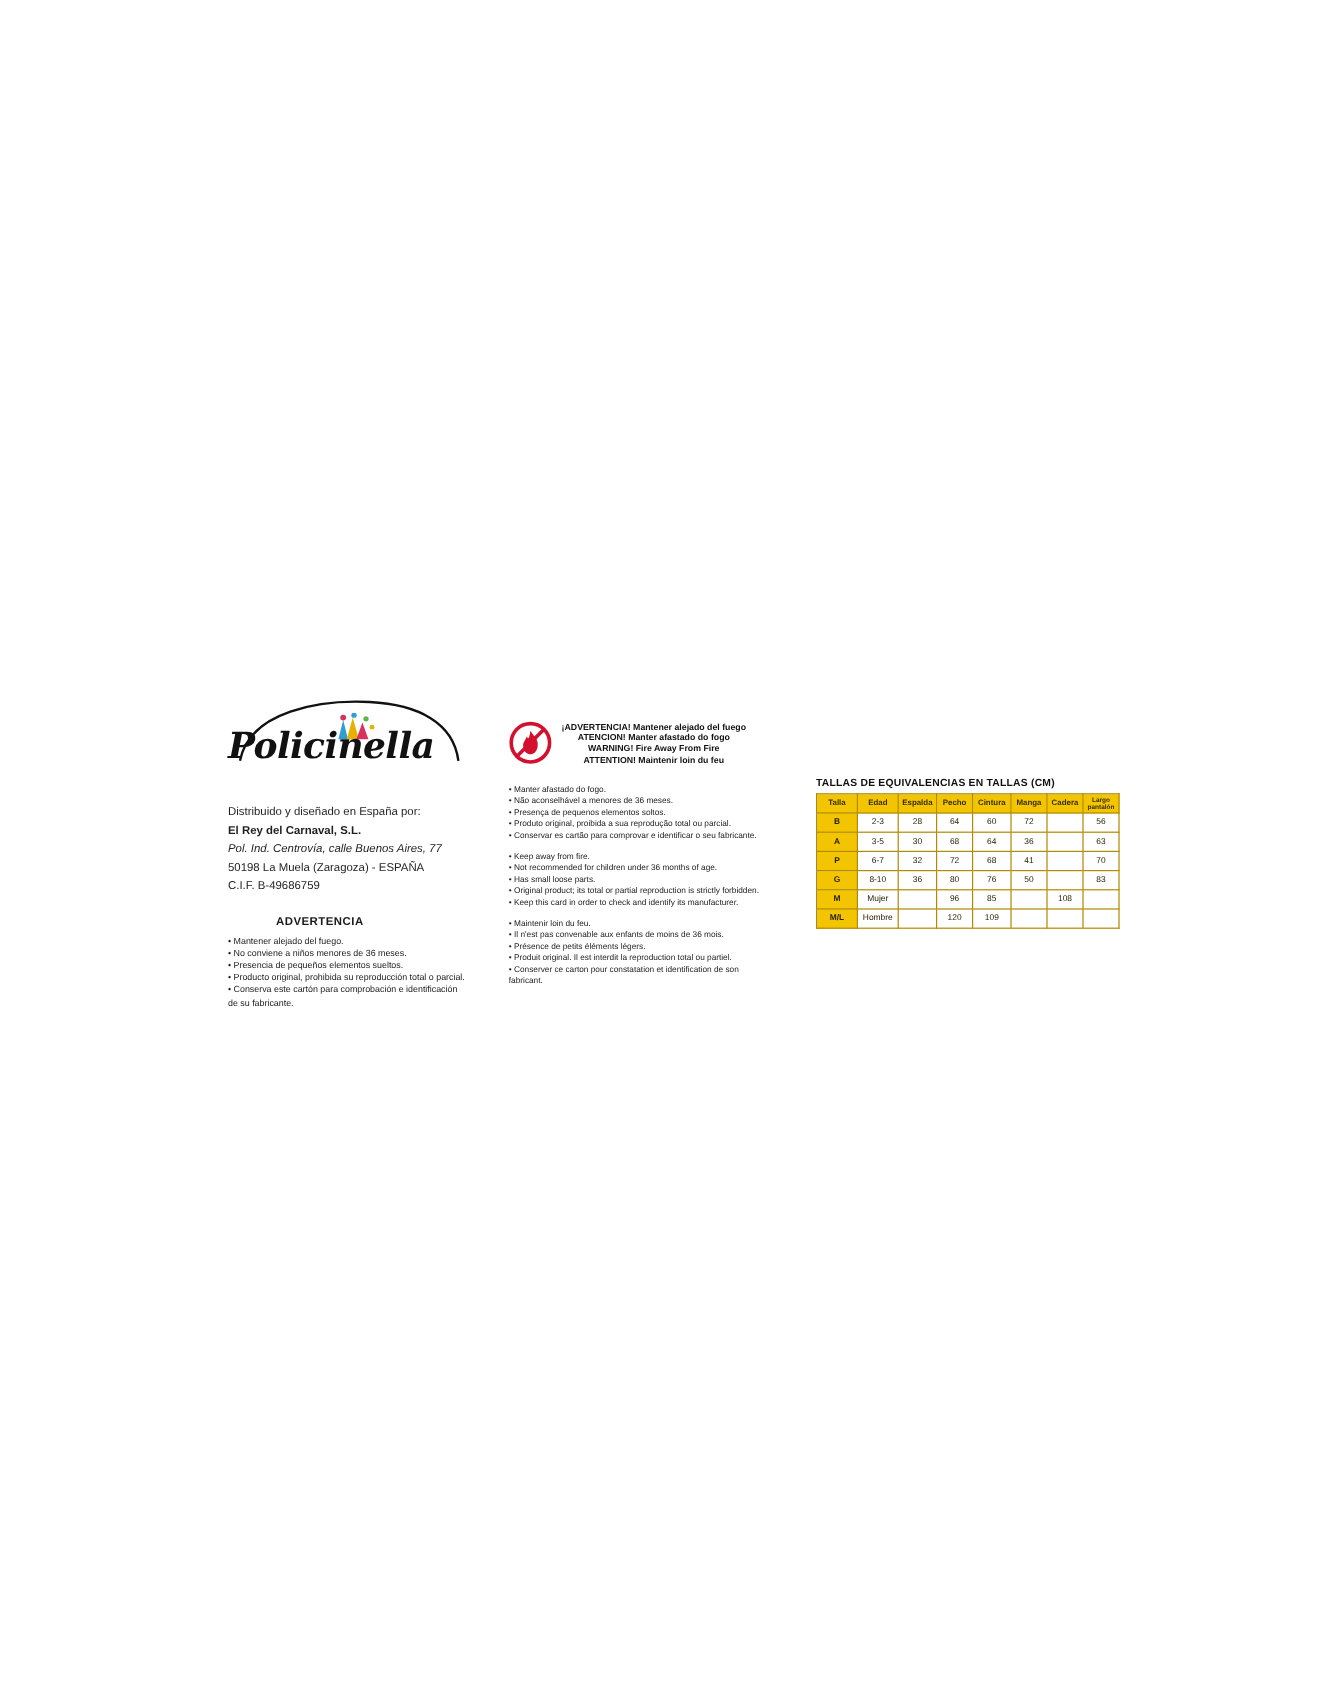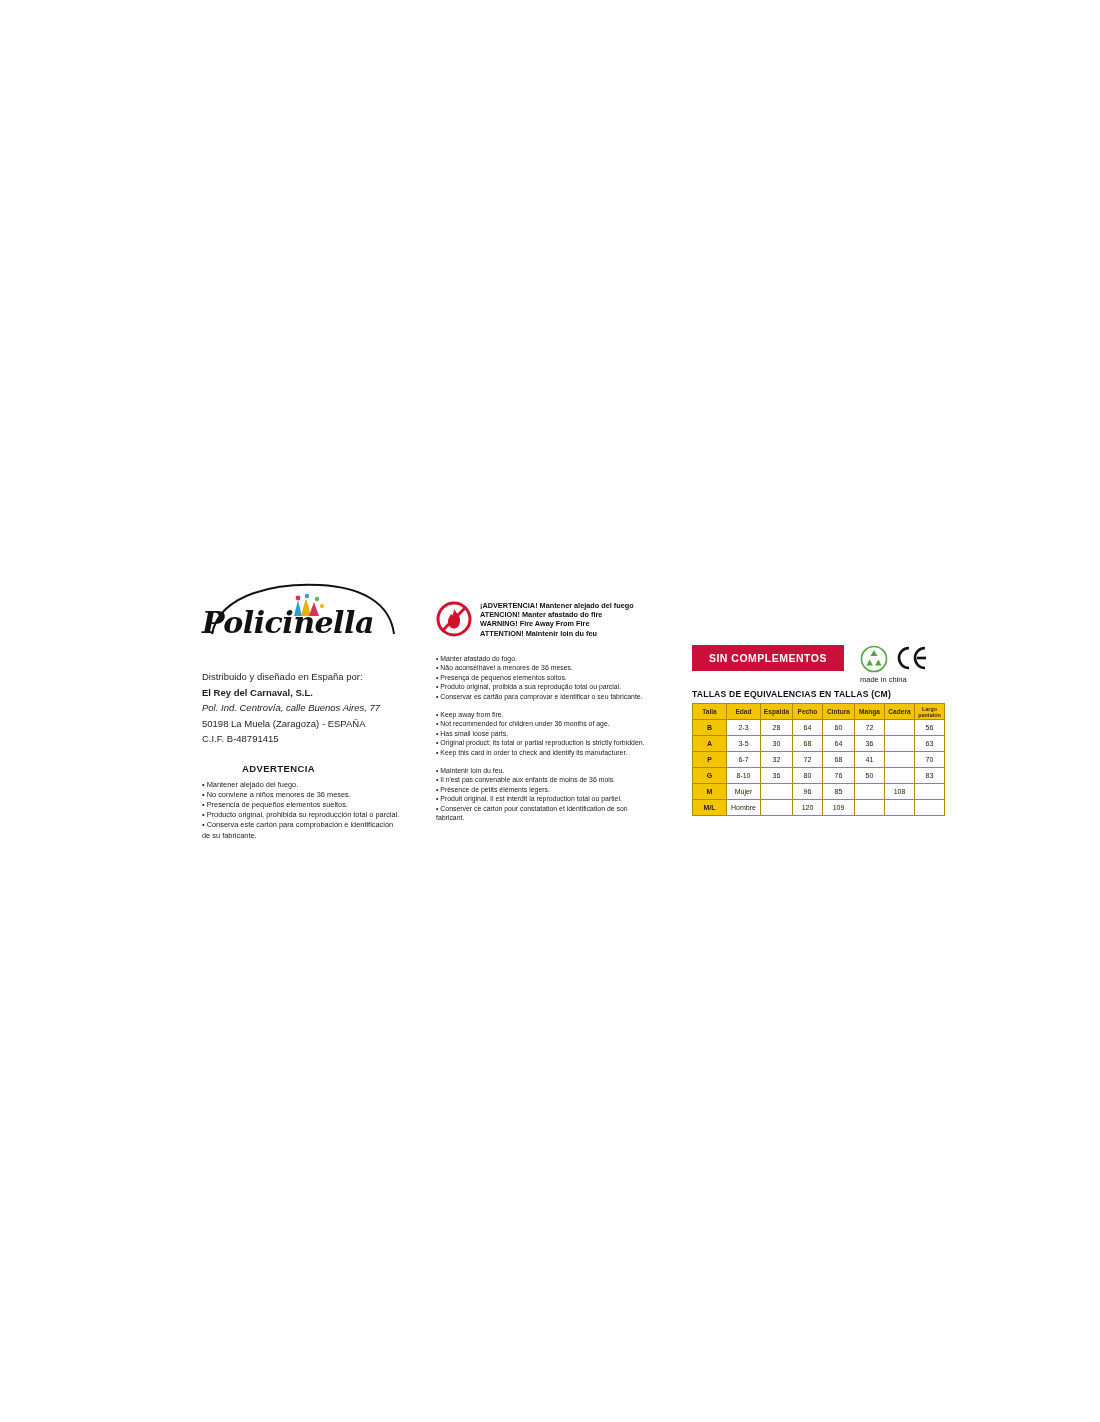--- a/index.html
+++ b/index.html
@@ -11,21 +11,21 @@
     width: 1100px;
     height: 1422px;
     position: relative;
     font-family: "Liberation Sans", sans-serif;
     color: #1a1a1a;
     overflow: hidden;
   }
 
   .sheet {
     position: absolute;
-    left: 16px;
+    left: 4px;
     top: 0;
     width: 948px;
     height: 1422px;
     padding-left: 24px;
   }
 
   
   .col-left {
     position: absolute;
     left: 186px;
@@ -98,20 +98,21 @@
   
   .col-mid {
     position: absolute;
     left: 420px;
     top: 600px;
     width: 230px;
   }
   .warn-head {
     position: relative;
     height: 48px;
+    text-align: center;
   }
   .warn-icon {
     position: absolute;
     left: 0;
     top: 0;
     width: 36px;
     height: 38px;
   }
   .warn-lines {
     position: absolute;
@@ -243,21 +244,21 @@
         <circle cx="34" cy="12" r="2" fill="#e8b000"></circle>
       </svg>
       <div class="logo-word">Policinella</div>
     </div>
 
     <div class="dist-block">
       <div>Distribuido y diseñado en España por:</div>
       <div class="strong">El Rey del Carnaval, S.L.</div>
       <div class="ital">Pol. Ind. Centrovía, calle Buenos Aires, 77</div>
       <div>50198 La Muela (Zaragoza) - ESPAÑA</div>
-      <div>C.I.F. B-48791415</div>
+      <div>C.I.F. B-49686759</div>
     </div>
 
     <div class="adv-title">ADVERTENCIA</div>
 
     <div class="bullets">
       <div>• Mantener alejado del fuego.</div>
       <div>• No conviene a niños menores de 36 meses.</div>
       <div>• Presencia de pequeños elementos sueltos.</div>
       <div>• Producto original, prohibida su reproducción total o parcial.</div>
       <div>• Conserva este cartón para comprobación e identificación</div>
@@ -270,21 +271,21 @@
     <div class="warn-head">
       <svg class="warn-icon" viewBox="0 0 36 38">
         <circle cx="18" cy="19" r="16" fill="none" stroke="#d4102f" stroke-width="3"></circle>
         <path d="M18 9 C 21 14, 25 16, 24 22 C 23.4 26.5, 20.6 28.5, 18 28.5
                  C 15.4 28.5, 12.4 26.5, 12 22 C 11.6 18.4, 14 17, 15 13.5
                  C 16 16, 17 16.6, 18 9 Z" fill="#d4102f"></path>
         <line x1="6" y1="31" x2="30" y2="7" stroke="#d4102f" stroke-width="3"></line>
       </svg>
       <div class="warn-lines">
         <div>¡ADVERTENCIA! Mantener alejado del fuego</div>
-        <div>ATENCION! Manter afastado do fire</div>
+        <div>ATENCION! Manter afastado do fogo</div>
         <div>WARNING! Fire Away From Fire</div>
         <div>ATTENTION! Maintenir loin du feu</div>
       </div>
     </div>
 
     <div class="mid-bullets">
       <div class="grp">
         <div>• Manter afastado do fogo.</div>
         <div>• Não aconselhável a menores de 36 meses.</div>
         <div>• Presença de pequenos elementos soltos.</div>
@@ -304,38 +305,20 @@
         <div>• Présence de petits éléments légers.</div>
         <div>• Produit original. Il est interdit la reproduction total ou partiel.</div>
         <div>• Conserver ce carton pour constatation et identification de son</div>
         <div>fabricant.</div>
       </div>
     </div>
   </div>
 
   <div class="col-right">
 
-    <div class="badge-row">
-      <div class="sin-comp">SIN COMPLEMENTOS</div>
-
-      <svg class="recycle" viewBox="0 0 28 28">
-        <circle cx="14" cy="14" r="12.5" fill="none" stroke="#4ea83c" stroke-width="1.6"></circle>
-        <path d="M14 5 L17.5 11 L10.5 11 Z" fill="#4ea83c"></path>
-        <path d="M6.5 20.5 L13 20.5 L9.6 14.6 Z" fill="#4ea83c"></path>
-        <path d="M21.5 20.5 L15 20.5 L18.4 14.6 Z" fill="#4ea83c"></path>
-      </svg>
-
-      <svg class="ce-mark" viewBox="0 0 34 26">
-        <path d="M14 3 A 10 10 0 1 0 14 23" fill="none" stroke="#111" stroke-width="2.6"></path>
-        <path d="M30 3 A 10 10 0 1 0 30 23" fill="none" stroke="#111" stroke-width="2.6"></path>
-        <line x1="22" y1="13" x2="31" y2="13" stroke="#111" stroke-width="2.6"></line>
-      </svg>
-
-      <div class="made-in">made in china</div>
-    </div>
 
     <div class="table-title">TALLAS DE EQUIVALENCIAS EN TALLAS (CM)</div>
 
     <table class="sizes">
       <colgroup>
         <col style="width:34px">
         <col style="width:34px">
         <col style="width:32px">
         <col style="width:30px">
         <col style="width:32px">

